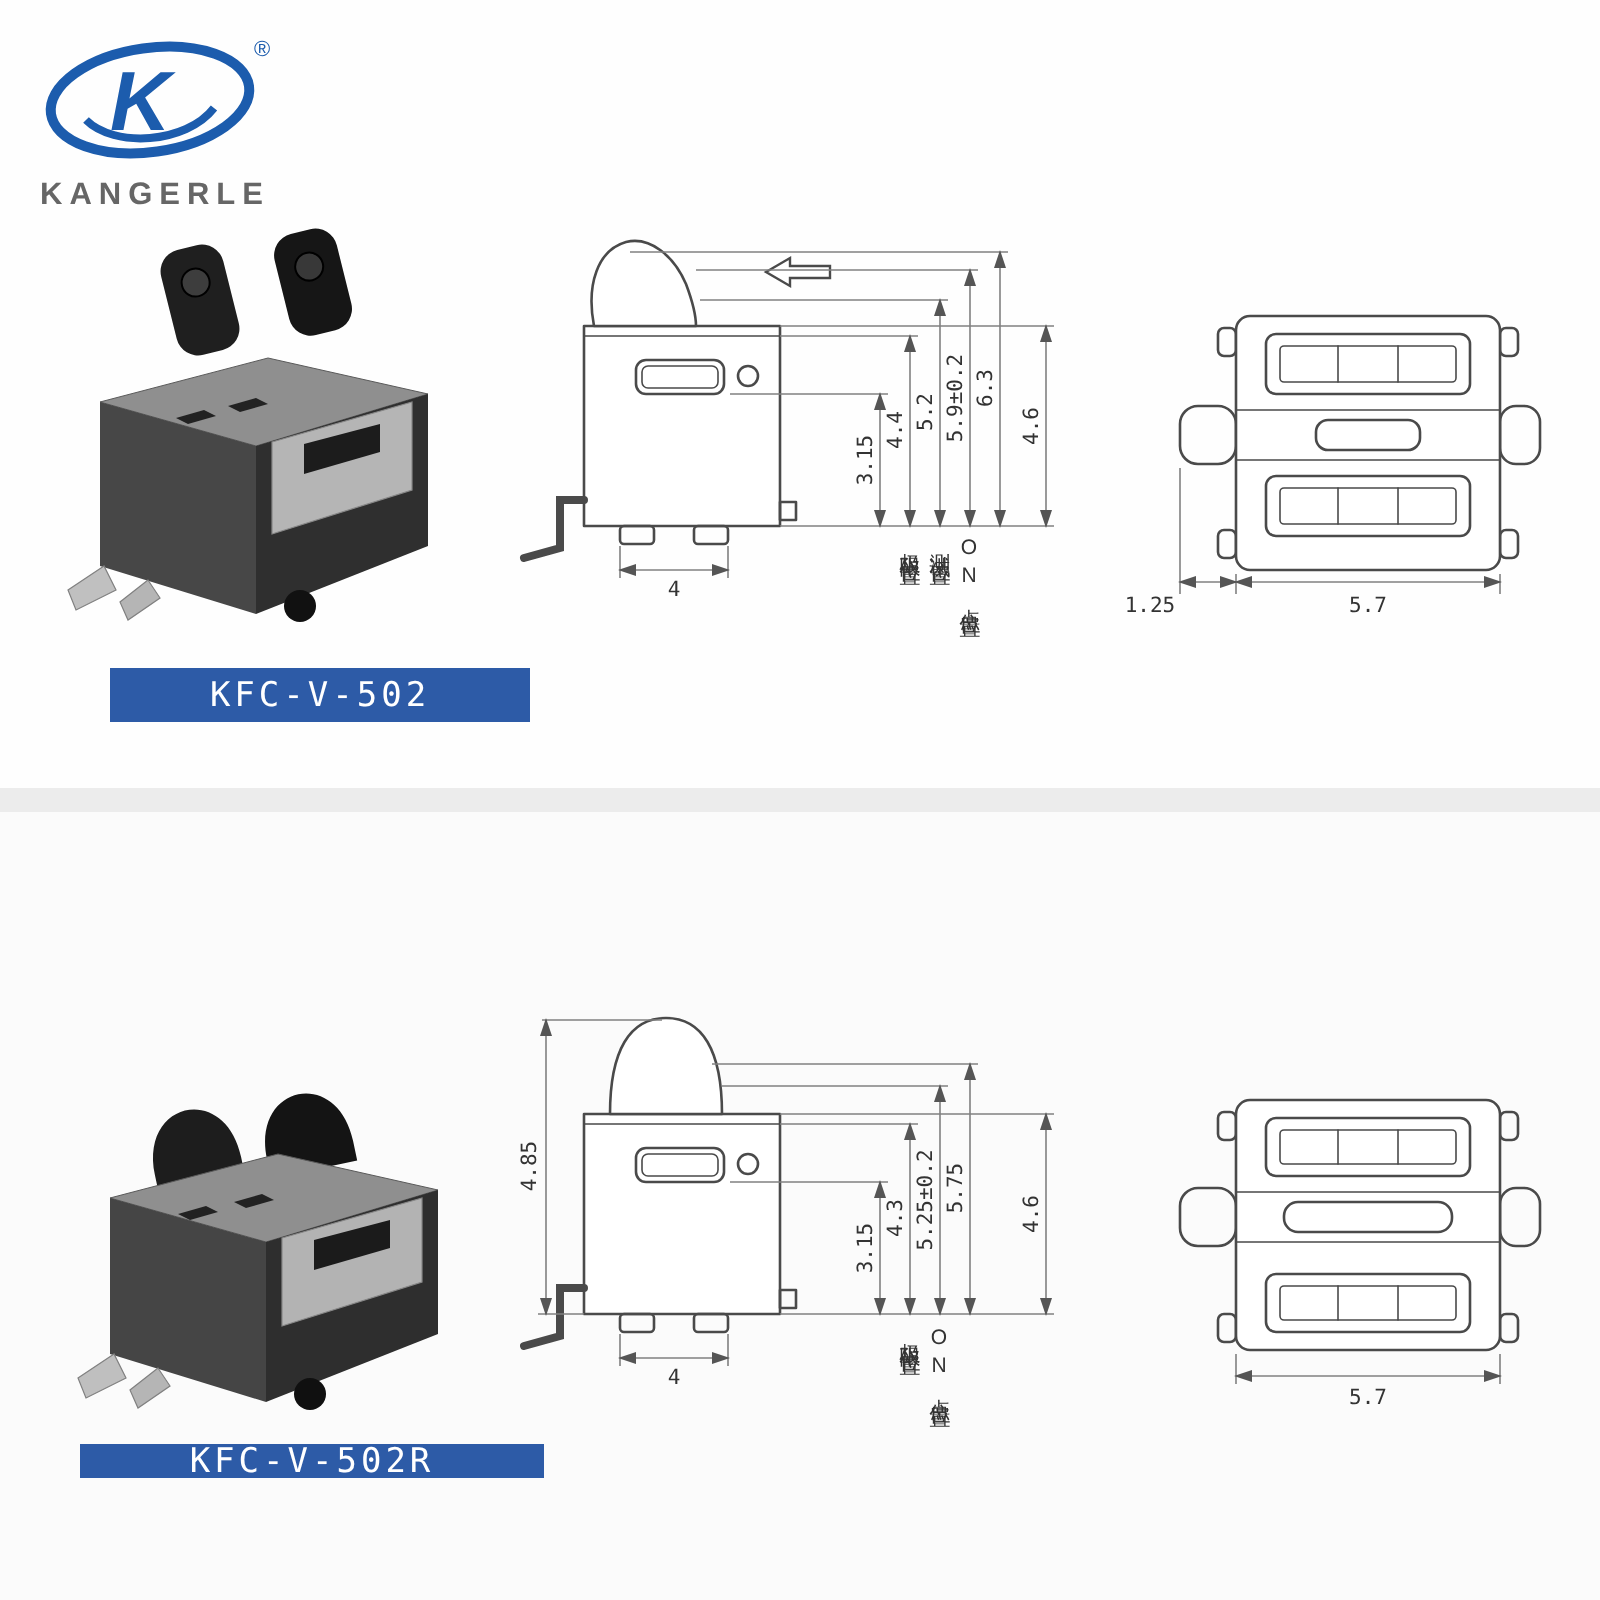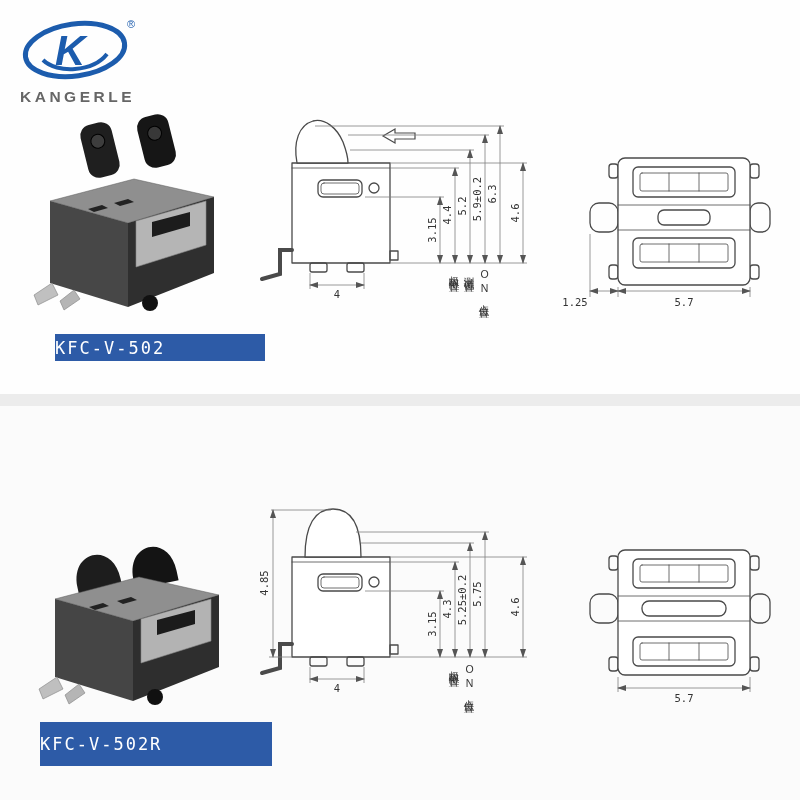--- a/index.html
+++ b/index.html
@@ -4,21 +4,21 @@
 <style>
   html,body{margin:0;padding:0;background:#fff;}
   #page{position:relative;width:800px;height:800px;background:#ffffff;overflow:hidden;
         font-family:"Liberation Sans",sans-serif;}
   .section{position:absolute;left:0;width:800px;height:394px;}
   .section-top{top:0;background:#fefefe;}
   .section-bottom{top:406px;background:#fbfbfb;}
   .divider{position:absolute;left:0;top:394px;width:800px;height:12px;background:#ececec;}
   .abs{position:absolute;}
   .model-label{position:absolute;background:#2d5ba7;color:#ffffff;display:flex;align-items:center;
-        font-family:"DejaVu Sans Mono","Liberation Mono",monospace;
+        justify-content:center;font-family:"DejaVu Sans Mono","Liberation Mono",monospace;
         font-size:17px;letter-spacing:2px;}
   .vlabel{position:absolute;writing-mode:vertical-rl;text-orientation:upright;
         font-family:"Liberation Sans",sans-serif;font-size:10.5px;color:#333;
         letter-spacing:2px;line-height:1;}
   .ol{fill:none;stroke:#4a4a4a;stroke-width:1.3;stroke-linejoin:round;stroke-linecap:round;}
   .olf{fill:#ffffff;stroke:#4a4a4a;stroke-width:1.3;stroke-linejoin:round;}
   .thin{stroke-width:0.8;}
   .dim{stroke:#808080;stroke-width:0.8;fill:none;}
   .dimt{font-family:"DejaVu Sans Mono","Liberation Mono",monospace;font-size:10.5px;fill:#333;}
   .logot{font-family:"Liberation Sans",sans-serif;}
@@ -249,18 +249,18 @@
         <line class="dim" x1="88" y1="137" x2="88" y2="152"></line>
         <line class="dim" x1="220" y1="137" x2="220" y2="152"></line>
         <line class="dim" x1="88" y1="148" x2="220" y2="148" marker-start="url(#as)" marker-end="url(#ae)"></line>
       </g>
       <text class="dimt" x="154" y="162" text-anchor="middle">5.7</text>
     </svg>
 
     <div class="vlabel" style="left:449px;top:257px">极限位置</div>
     <div class="vlabel" style="left:464px;top:257px">ON点位置</div>
 
-    <div class="model-label" style="left:40px;top:316px;width:232px;height:44px">
+    <div class="model-label" style="left:40px;top:316px;width:232px;height:17px">
       <span>KFC-V-502R</span>
     </div>
   </div>
 
 </div>
 
 </body></html>

